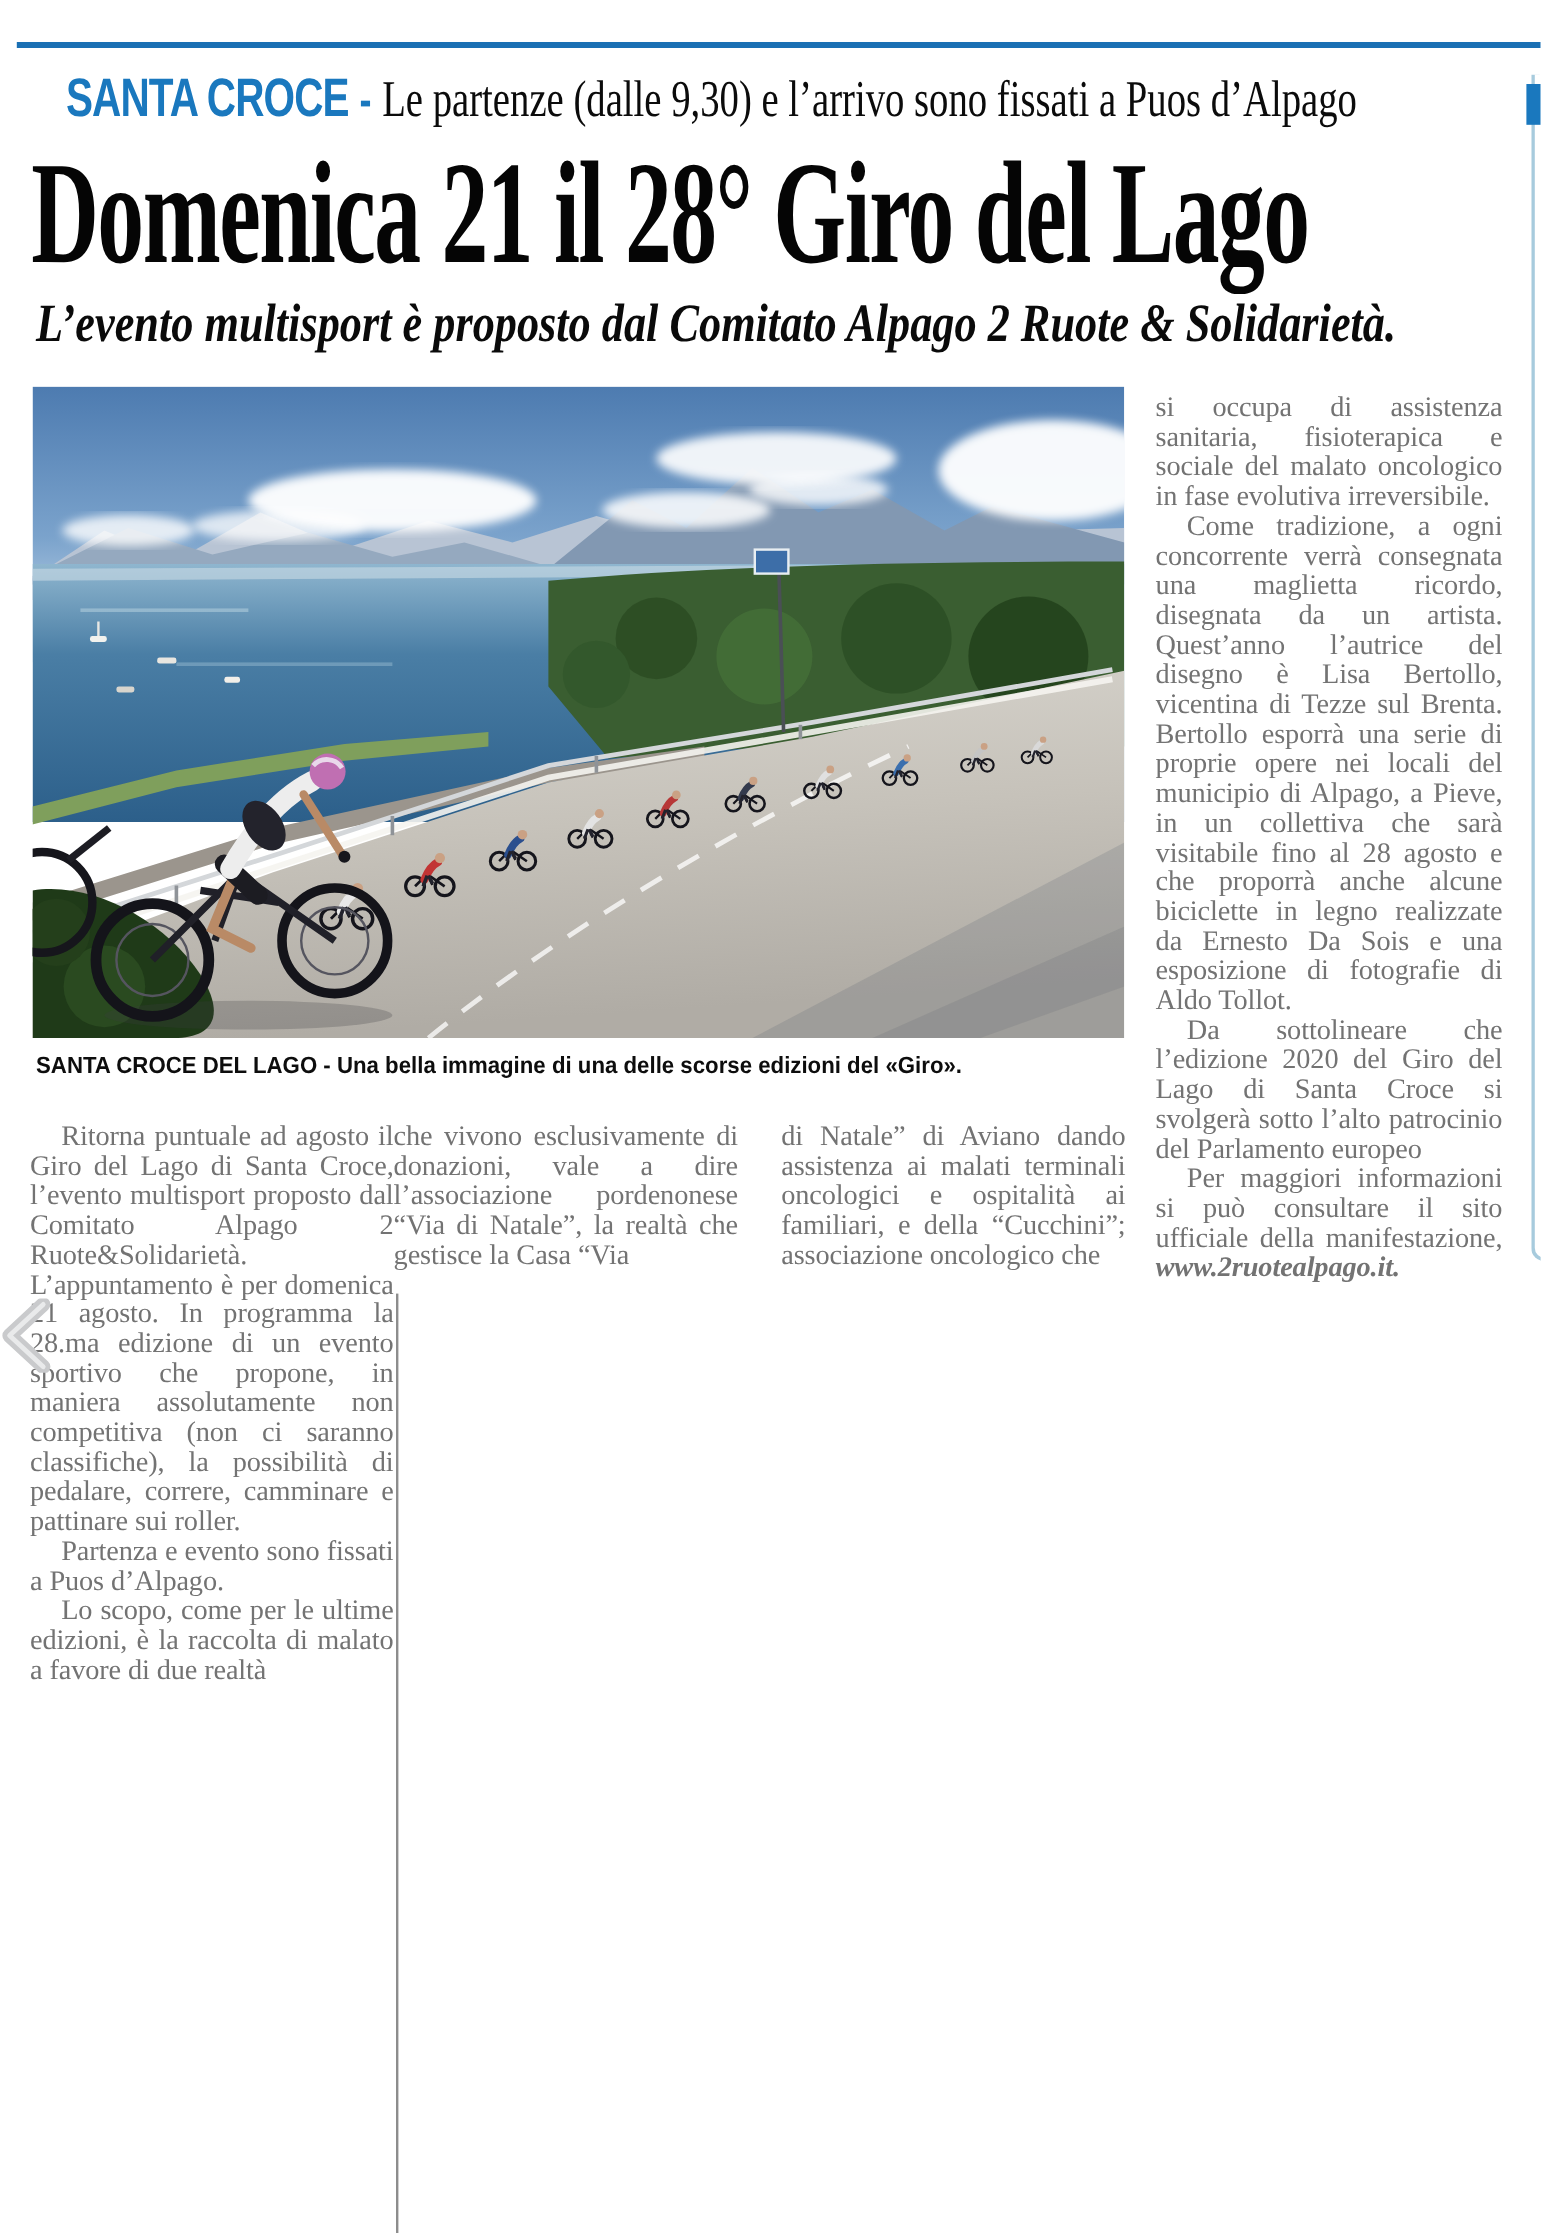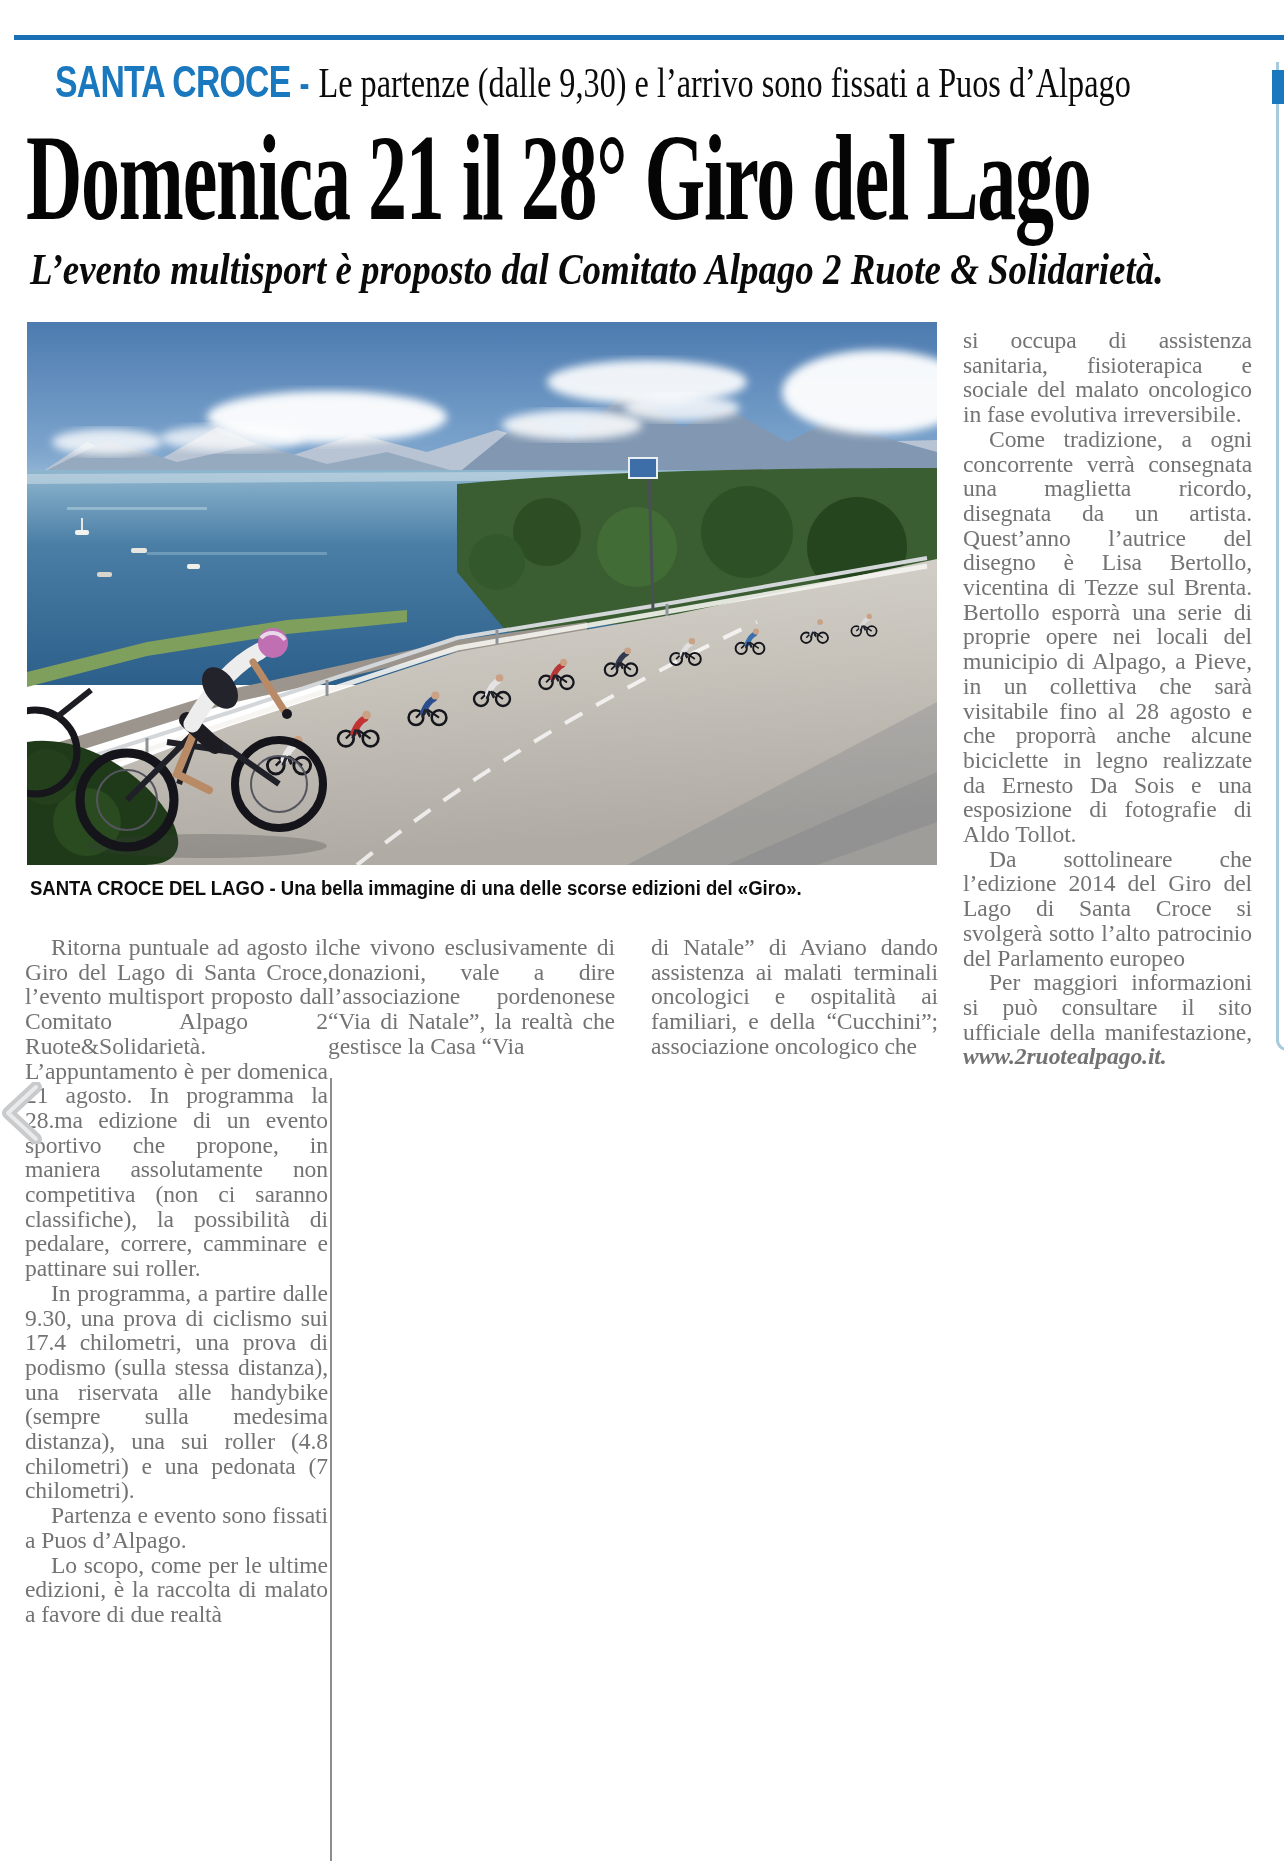--- a/index.html
+++ b/index.html
@@ -231,41 +231,40 @@
         <circle cx="260" cy="392" r="5" fill="#17171d"></circle>
       </g>
     </svg>
   </figure>
 
   <div class="caption">SANTA CROCE DEL LAGO - Una bella immagine di una delle scorse edizioni del «Giro».</div>
 
   <div class="col col1">
     <div class="paras">
         <p class="para">Ritorna puntuale ad agosto il Giro del Lago di Santa Croce, l’evento multisport proposto dal Comitato Alpago 2 Ruote&amp;Solidarietà. L’appuntamento è per domenica 21 agosto. In programma la 28.ma edizione di un evento sportivo che propone, in maniera assolutamente non competitiva (non ci saranno classifiche), la possibilità di pedalare, correre, camminare e pattinare sui roller.</p>
-        <p class="para">In programma, a partire dalle 9.30, una prova di ciclismo sui 17.4 chilometri, una prova di podismo (sulla stessa distanza), una riservata alle handybike (sempre sulla medesima distanza), una sui roller (4.8 chilometri) e una pedonata (7 chilometri).</p>
         <p class="para">Partenza e evento sono fissati a Puos d’Alpago.</p>
         <p class="para">Lo scopo, come per le ultime edizioni, è la raccolta di malato a favore di due realtà</p>
       </div>
   </div>
 
   <div class="vrule"></div>
 
   <div class="col col2">
     <p class="frag">che vivono esclusivamente di donazioni, vale a dire l’associazione pordenonese “Via di Natale”, la realtà che gestisce la Casa “Via</p>
   </div>
 
   <div class="col col3">
     <p class="frag">di Natale” di Aviano dando assistenza ai malati terminali oncologici e ospitalità ai familiari, e della “Cucchini”; associazione oncologico che</p>
   </div>
 
   <div class="col col4">
     <div class="paras">
         <p class="para">si occupa di assistenza sanitaria, fisioterapica e sociale del malato oncologico in fase evolutiva irreversibile.</p>
         <p class="para">Come tradizione, a ogni concorrente verrà consegnata una maglietta ricordo, disegnata da un artista. Quest’anno l’autrice del disegno è Lisa Bertollo, vicentina di Tezze sul Brenta. Bertollo esporrà una serie di proprie opere nei locali del municipio di Alpago, a Pieve, in un collettiva che sarà visitabile fino al 28 agosto e che proporrà anche alcune biciclette in legno realizzate da Ernesto Da Sois e una esposizione di fotografie di Aldo Tollot.</p>
-        <p class="para">Da sottolineare che l’edizione 2014 del Giro del Lago di Santa Croce si svolgerà sotto l’alto patrocinio del Parlamento europeo</p>
+        <p class="para">Da sottolineare che l’edizione 2020 del Giro del Lago di Santa Croce si svolgerà sotto l’alto patrocinio del Parlamento europeo</p>
       </div>
     <p class="para"><span>Per maggiori informazioni si può consultare il sito ufficiale della manifestazione, </span><span class="website">www.2ruotealpago.it.</span></p>
   </div>
 
   <div class="chevron">
     <svg width="50" height="62" viewBox="0 0 50 62">
       <polyline points="36,5 8,31 36,57" fill="none" stroke="#c9cacc" stroke-width="12" stroke-linecap="round" stroke-linejoin="round"></polyline>
       <polyline points="36,5 8,31 36,57" fill="none" stroke="#e9eaeb" stroke-width="4" stroke-linecap="round" stroke-linejoin="round"></polyline>
     </svg>
   </div>

